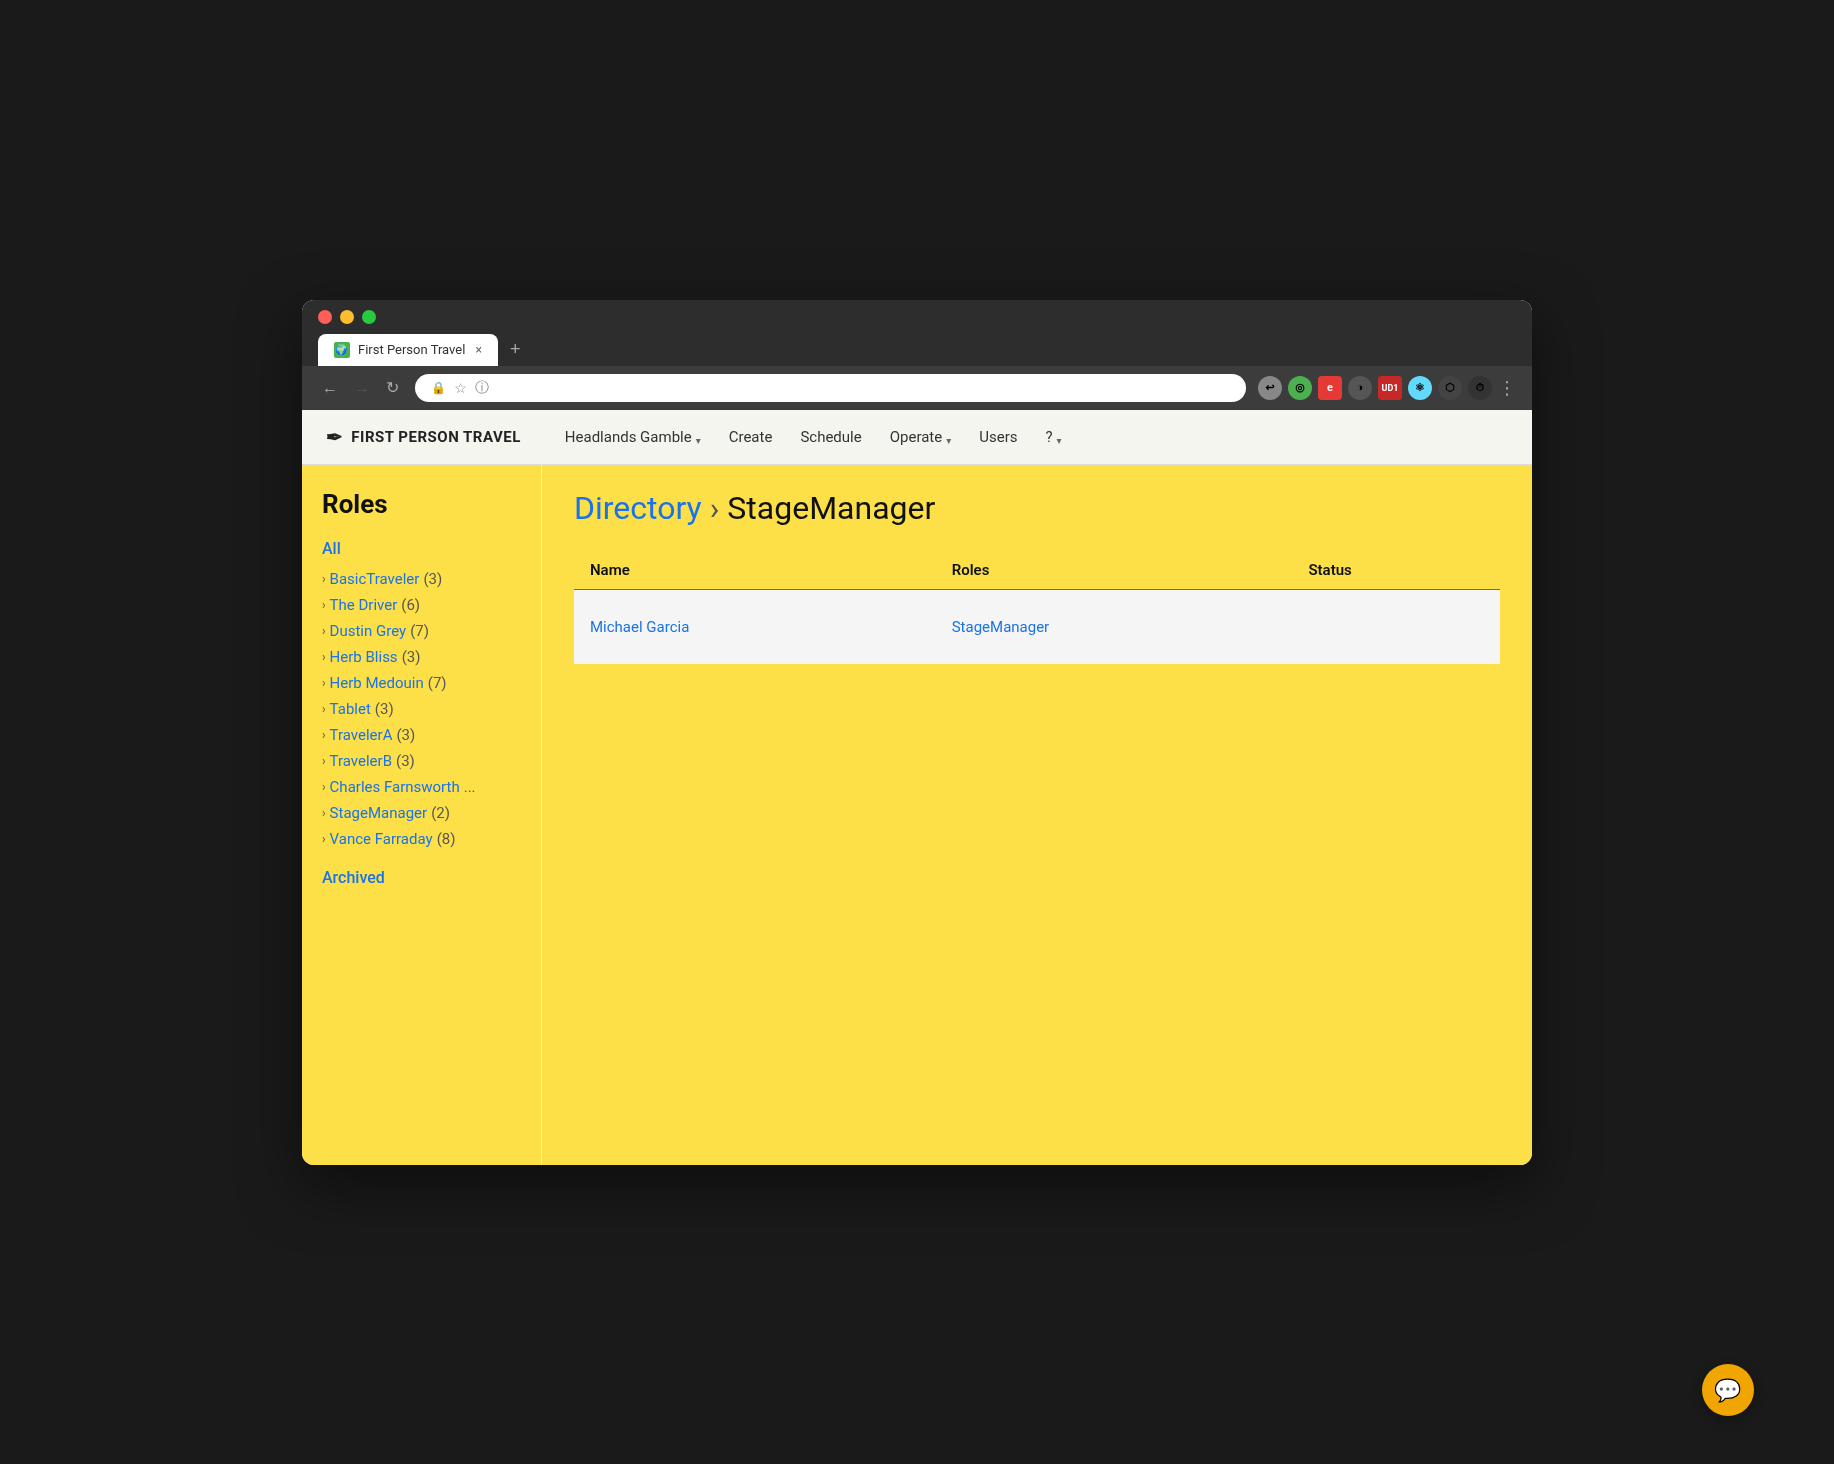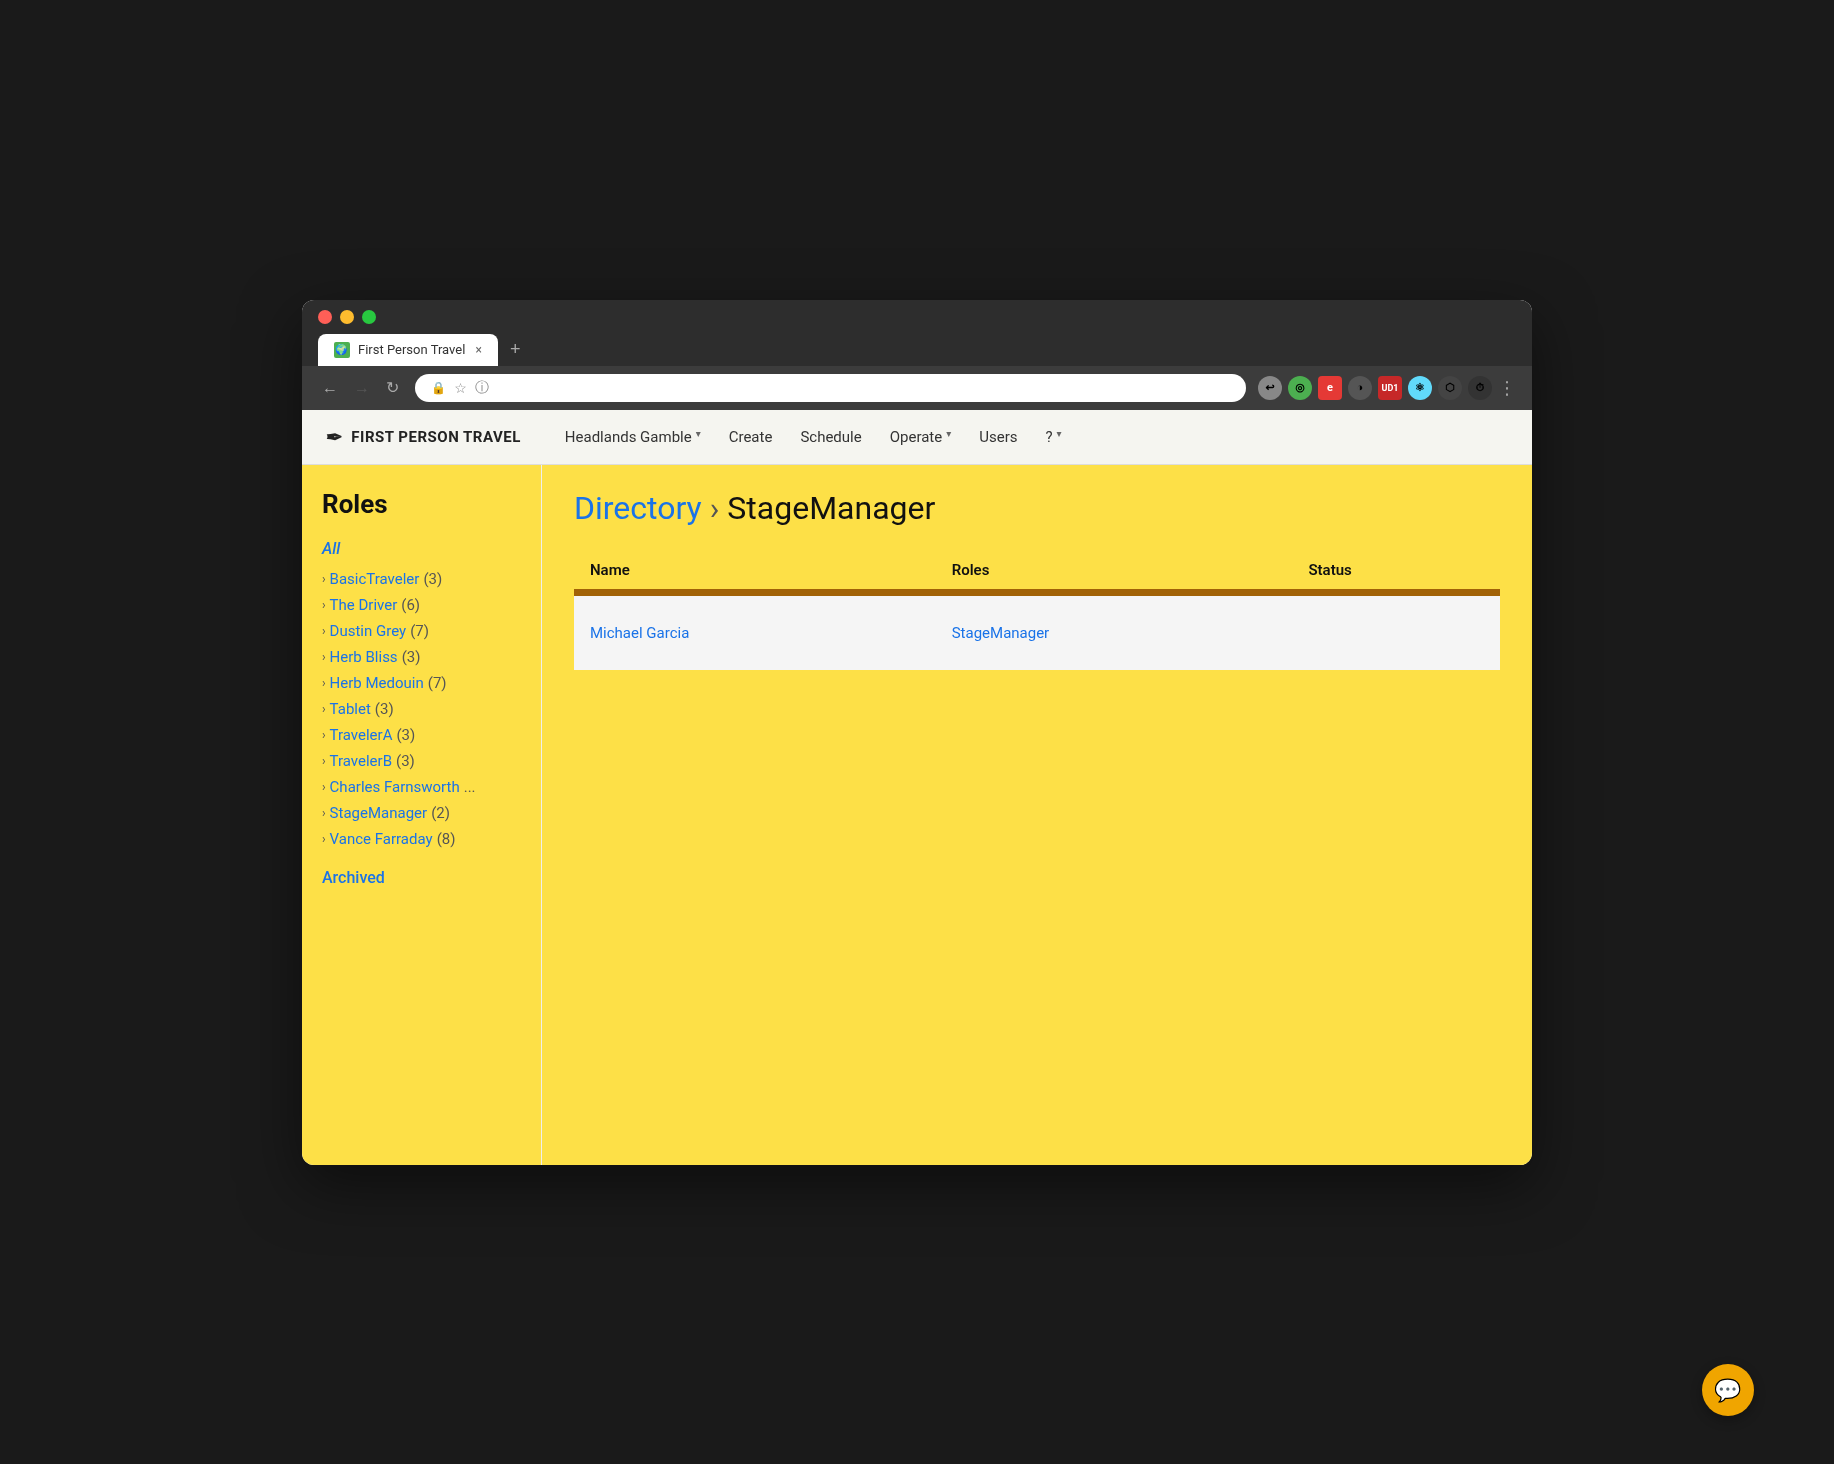--- a/index.html
+++ b/index.html
@@ -183,21 +183,21 @@
       margin-left: 8px;
     }
 
     .nav-item {
       padding: 6px 12px;
       font-size: 15px;
       color: #333;
       cursor: pointer;
       border-radius: 4px;
       display: flex;
-      align-items: flex-start;
+      align-items: flex-end;
       gap: 4px;
     }
 
     .dropdown-arrow { font-size: 10px; color: #666; }
 
     
     .main-content {
       display: flex;
       background: #fde047;
       min-height: 700px;
@@ -225,21 +225,20 @@
       cursor: pointer;
       color: #1a73e8;
       text-decoration: none;
     }
 
     .sidebar-link.all-link {
       font-size: 16px;
       font-weight: 500;
       margin-bottom: 4px;
       color: #1a73e8;
-      font-style: italic;
     }
 
     .sidebar-link .chevron {
       color: #555;
       margin-right: 4px;
       font-size: 12px;
     }
 
     .sidebar-link .count {
       color: #555;
@@ -289,21 +288,21 @@
       width: 100%;
       border-collapse: collapse;
     }
 
     .directory-table th {
       text-align: left;
       padding: 10px 16px;
       font-size: 15px;
       font-weight: 600;
       color: #111;
-      border-bottom: 7px solid #a16207;
+      border-bottom: 1px solid #a16207;
     }
 
     .directory-table td {
       padding: 28px 16px;
       font-size: 15px;
     }
 
     .directory-table tr:nth-child(odd) td {
       background: #f5f5f5;
     }

